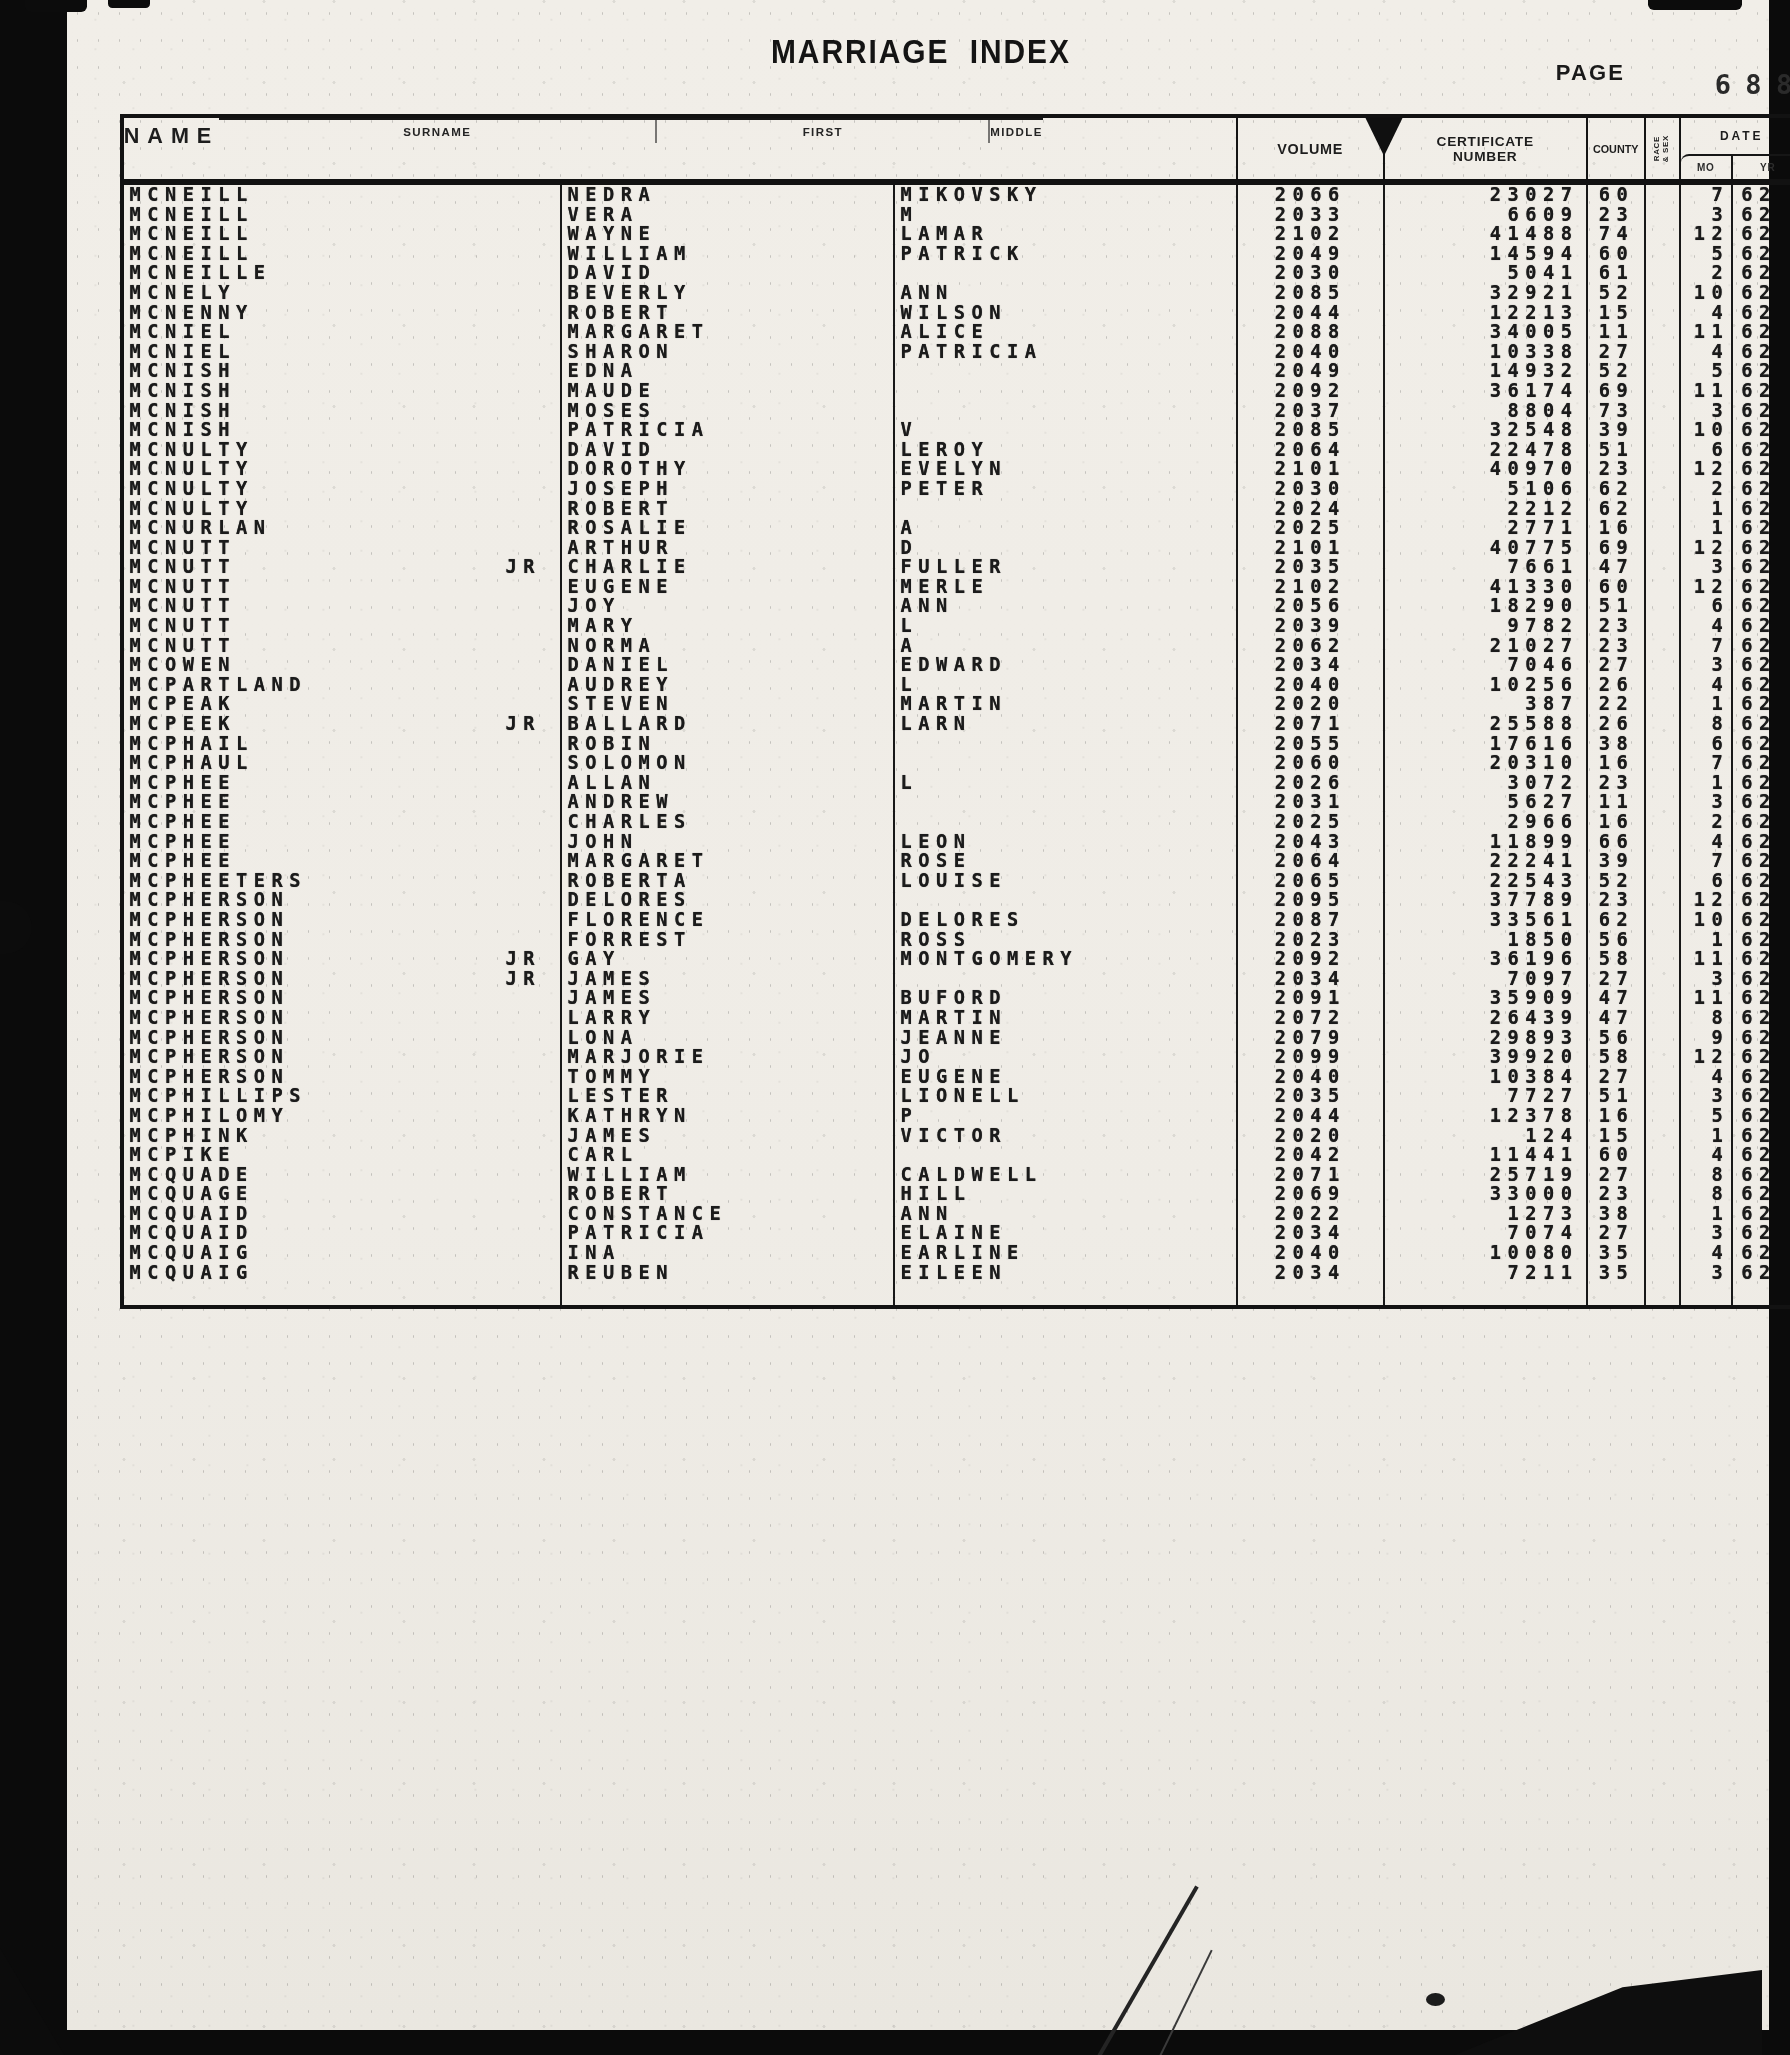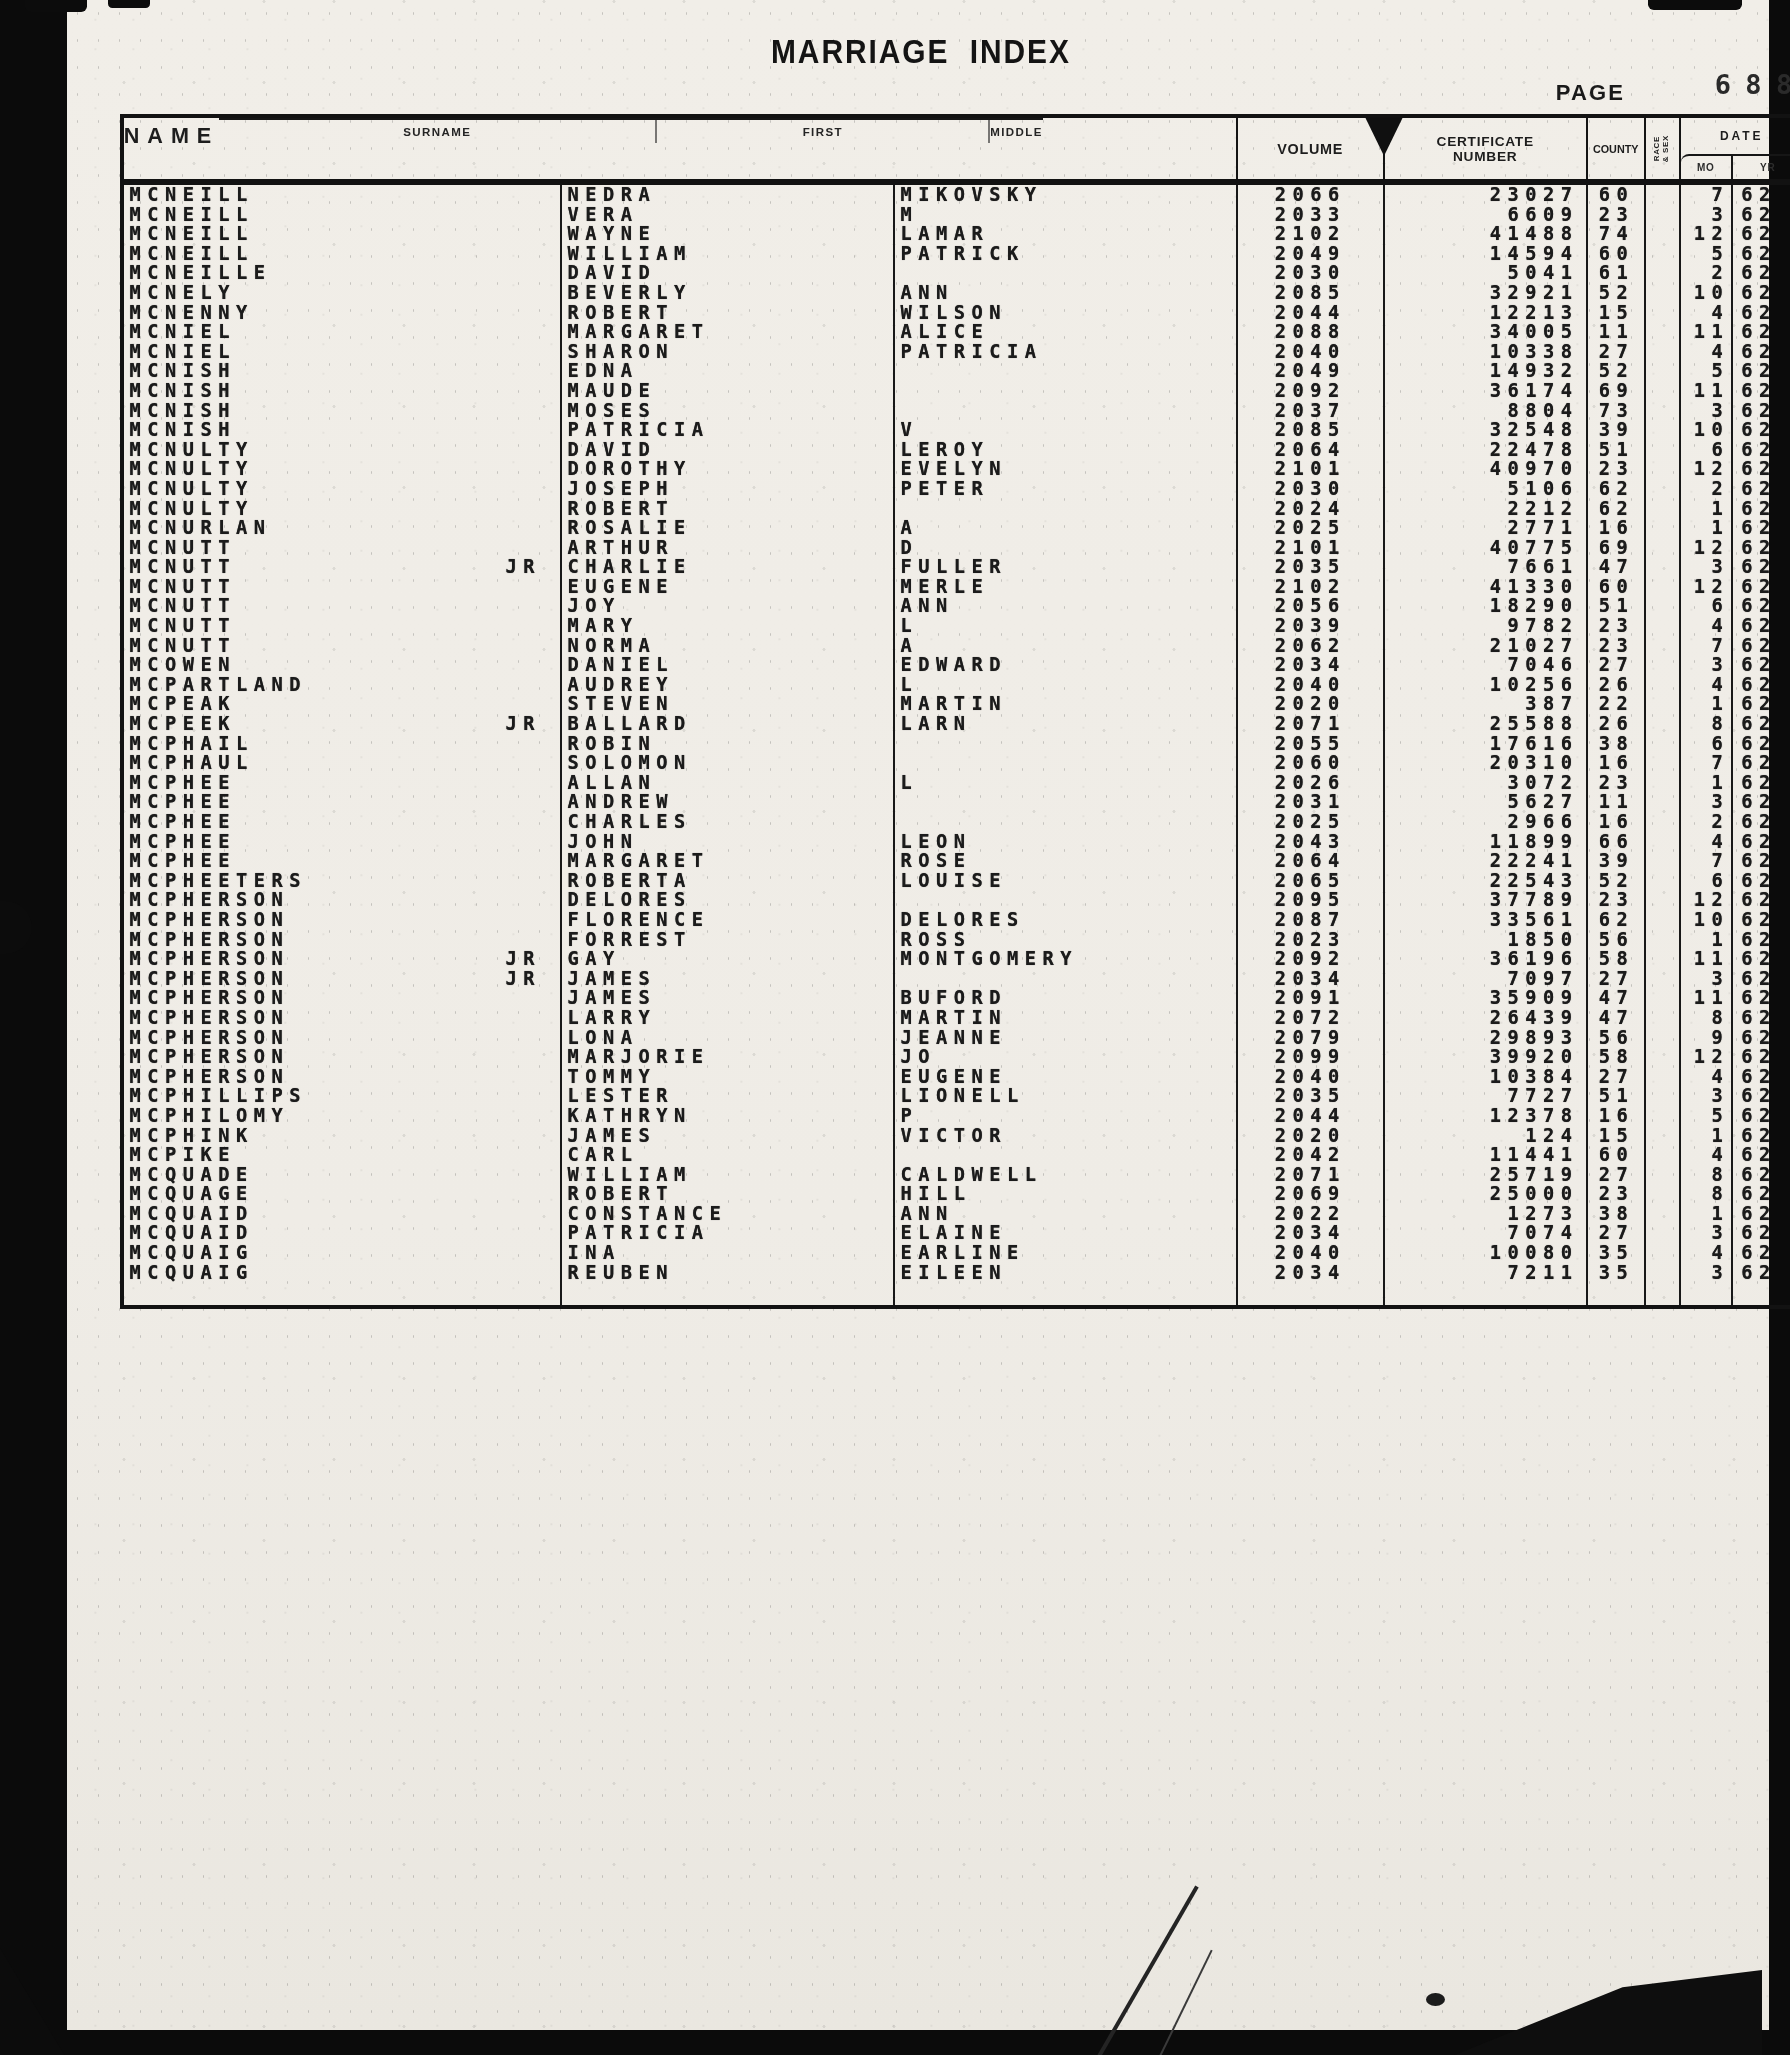--- a/index.html
+++ b/index.html
@@ -35,21 +35,21 @@
   .a-br-wedge{right:29px;bottom:0;width:310px;height:86px;background:#0e0e0e;clip-path:polygon(0 100%,55% 20%,100% 0,100% 100%);}
   .a-br-dot{right:346px;bottom:50px;width:18.7px;height:13px;border-radius:50%;background:#1c1c1c;}
   
   .title{
     position:absolute;left:704px;top:32px;
     font-family:"Liberation Sans",sans-serif;font-weight:800;
     font-size:34px;letter-spacing:2.2px;word-spacing:11.5px;color:#141414;
     transform:scaleX(.88);transform-origin:left top;white-space:nowrap;
   }
   .page-label{
-    position:absolute;left:1489px;top:80px;
+    position:absolute;left:1489px;top:60px;
     font-family:"Liberation Sans",sans-serif;font-weight:800;
     font-size:22px;letter-spacing:2.2px;color:#1a1a1a;text-align:right;
   }
   .page-number{
     position:absolute;left:1648px;top:69px;
     font-size:27px;font-weight:700;letter-spacing:14.4px;color:#2a2a2a;
   }
   
   .mtable{
     position:absolute;left:53px;top:114px;width:1687px;
@@ -1112,21 +1112,21 @@
       <span>MCQUAGE</span>
       <span class="suffix"></span>
     </div>
     <div class="c name">
       <span>ROBERT</span>
     </div>
     <div class="c name">
       <span>HILL</span>
     </div>
     <div class="c vol">2069</div>
-    <div class="c cert">25000</div>
+    <div class="c cert">33000</div>
     <div class="c county">23</div>
     <div class="c race"></div>
     <div class="c mo">8</div>
     <div class="c yr">62</div>
   </div>
 
   <div class="grid row">
     <div class="c name">
       <span>MCQUAID</span>
       <span class="suffix"></span>

